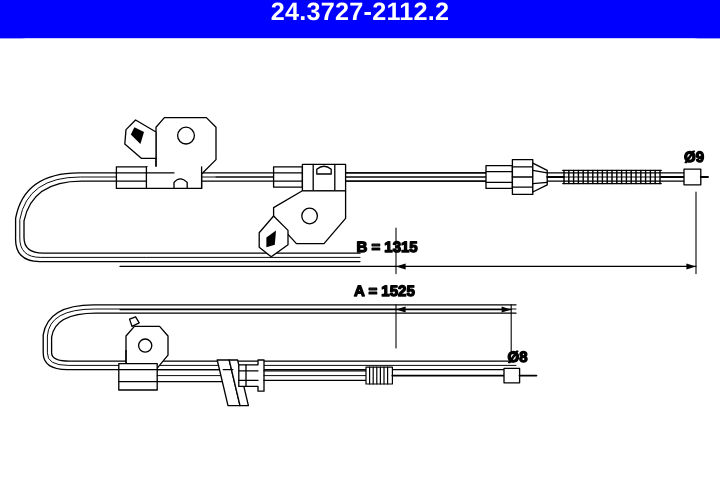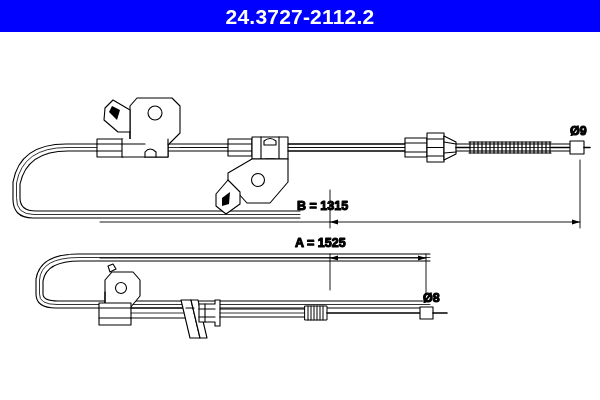--- a/index.html
+++ b/index.html
@@ -20,24 +20,23 @@
     background: #ffffff;
   }
   #header-bar {
     position: absolute;
     left: 0;
     top: 0;
     width: 600px;
     height: 32px;
     background: #0000ff;
     display: flex;
-    align-items: center;
+    align-items: flex-start;
     justify-content: center;
     gap: 26px;
-    flex-direction: column;
   }
   #header-bar .htext {
     color: #ffffff;
     font-size: 21px;
     font-weight: bold;
     letter-spacing: 0.2px;
     font-family: "Liberation Sans", sans-serif;
     line-height: 1;
   }
   #drawing-area {

